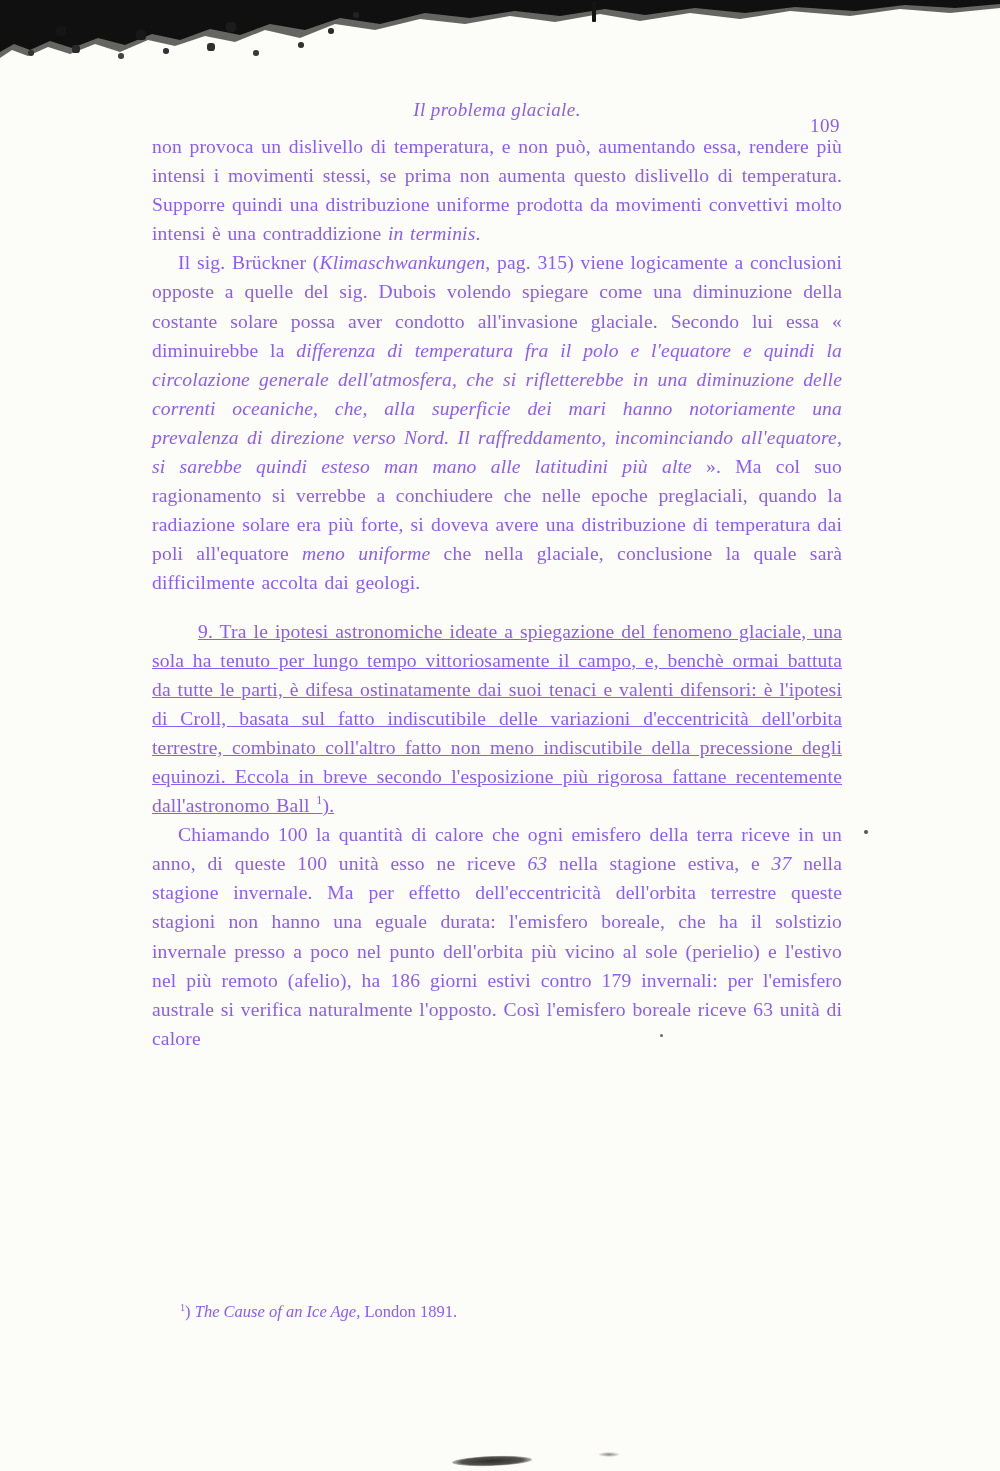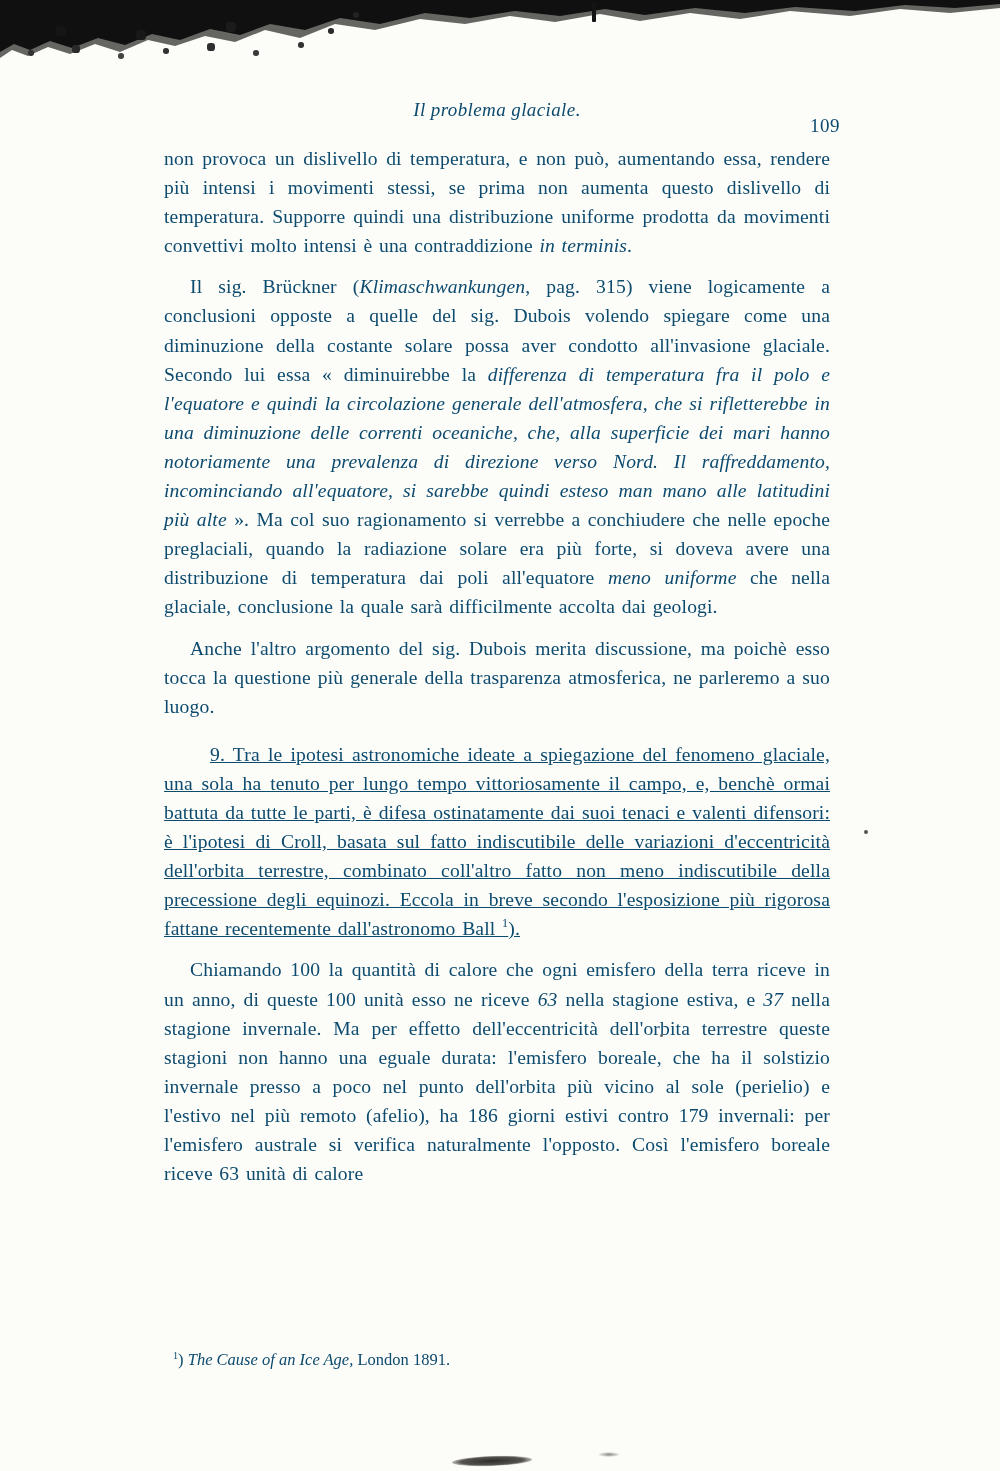--- a/index.html
+++ b/index.html
@@ -6,21 +6,21 @@
   html, body { width: 1000px; height: 1471px; }
   body { background: #e8e6e0; }
 
   .page {
     position: relative;
     width: 1000px;
     height: 1471px;
     background: #fcfcf9;
     overflow: hidden;
     font-family: "Liberation Serif", "DejaVu Serif", serif;
-    color: #0c4a6e;
+    color: #8b5cf6;
     padding-left: 45px;
   }
 
   
   .scan-band-back {
     position: absolute; top: 0; left: 0; width: 1000px; height: 60px;
     background: #4a4a48; opacity: .85;
     clip-path: polygon(0px 0px,1000px 0px,1000px 8px,950px 13px,900px 9px,850px 16px,790px 11px,740px 19px,690px 13px,640px 21px,600px 14px,555px 22px,510px 16px,465px 24px,420px 19px,375px 30px,335px 24px,300px 38px,265px 30px,235px 42px,205px 36px,175px 46px,148px 40px,120px 52px,95px 44px,70px 54px,48px 47px,28px 56px,12px 50px,0px 58px);
   }
   .scan-band-front {
@@ -70,32 +70,31 @@
   }
 
   
   .textblock {
     position: absolute; top: 132px; left: 152px; width: 690px;
     font-size: 19.6px; line-height: 29.1px;
     text-align: justify;
     letter-spacing: .15px;
     word-spacing: .08em;
   }
-  .textblock p { margin: 12px; text-indent: 26px; }
+  .textblock p { margin: 0; text-indent: 26px; }
   .textblock p.no-indent { text-indent: 0; }
   .textblock p.section-start { margin-top: 19px; text-indent: 46px; text-decoration: underline; }
   .it { font-style: italic; }
   sup { font-size: .62em; line-height: 0; }
 
   
   .footnote {
-    position: absolute; top: 1301px; left: 149px; width: 690px;
+    position: absolute; top: 1301px; left: 156px; width: 690px;
     font-size: 16.5px; line-height: 22px;
     text-indent: 24px;
-    margin-top: 48px;
   }
 </style>
 </head>
 <body>
 
 <div class="page">
 
   <div class="scan-band-back"></div>
   <div class="scan-band-front"></div>
   <div class="scan-speckles"></div>
@@ -106,20 +105,19 @@
   <div class="scan-dot-2"></div>
 
   <div class="running-header">
     <span class="title">Il problema glaciale.</span>
     <span class="pagenum">109</span>
   </div>
 
   <div class="textblock">
     <p class="no-indent"><span>non provoca un dislivello di temperatura, e non può, aumentando essa, rendere più intensi i movimenti stessi, se prima non aumenta questo dislivello di temperatura. Supporre quindi una distribuzione uniforme prodotta da movimenti convettivi molto intensi è una contraddizione </span><span class="it">in terminis</span><span>.</span></p>
     <p><span>Il sig. Brückner (</span><span class="it">Klimaschwankungen</span><span>, pag. 315) viene logicamente a conclusioni opposte a quelle del sig. Dubois volendo spiegare come una diminuzione della costante solare possa aver condotto all'invasione glaciale. Secondo lui essa « diminuirebbe la </span><span class="it">differenza di temperatura fra il polo e l'equatore e quindi la circolazione generale dell'atmosfera, che si rifletterebbe in una diminuzione delle correnti oceaniche, che, alla superficie dei mari hanno notoriamente una prevalenza di direzione verso Nord. Il raffreddamento, incominciando all'equatore, si sarebbe quindi esteso man mano alle latitudini più alte</span><span> ». Ma col suo ragionamento si verrebbe a conchiudere che nelle epoche preglaciali, quando la radiazione solare era più forte, si doveva avere una distribuzione di temperatura dai poli all'equatore </span><span class="it">meno uniforme</span><span> che nella glaciale, conclusione la quale sarà difficilmente accolta dai geologi.</span></p>
-    <p><span>Anche l'altro argomento del sig. Dubois merita discussione, ma poichè esso tocca la questione più generale della trasparenza atmosferica, ne parleremo a suo luogo.</span></p>
     <p class="section-start"><span>9. Tra le ipotesi astronomiche ideate a spiegazione del fenomeno glaciale, una sola ha tenuto per lungo tempo vittoriosamente il campo, e, benchè ormai battuta da tutte le parti, è difesa ostinatamente dai suoi tenaci e valenti difensori: è l'ipotesi di Croll, basata sul fatto indiscutibile delle variazioni d'eccentricità dell'orbita terrestre, combinato coll'altro fatto non meno indiscutibile della precessione degli equinozi. Eccola in breve secondo l'esposizione più rigorosa fattane recentemente dall'astronomo Ball </span><sup>1</sup><span>).</span></p>
     <p><span>Chiamando 100 la quantità di calore che ogni emisfero della terra riceve in un anno, di queste 100 unità esso ne riceve </span><span class="it">63</span><span> nella stagione estiva, e </span><span class="it">37</span><span> nella stagione invernale. Ma per effetto dell'eccentricità dell'orbita terrestre queste stagioni non hanno una eguale durata: l'emisfero boreale, che ha il solstizio invernale presso a poco nel punto dell'orbita più vicino al sole (perielio) e l'estivo nel più remoto (afelio), ha 186 giorni estivi contro 179 invernali: per l'emisfero australe si verifica naturalmente l'opposto. Così l'emisfero boreale riceve 63 unità di calore</span></p>
   </div>
 
   <div class="footnote"><sup>1</sup><span>) </span><span class="it">The Cause of an Ice Age,</span><span> London 1891.</span></div>
 
 </div>
 
 </body></html>

